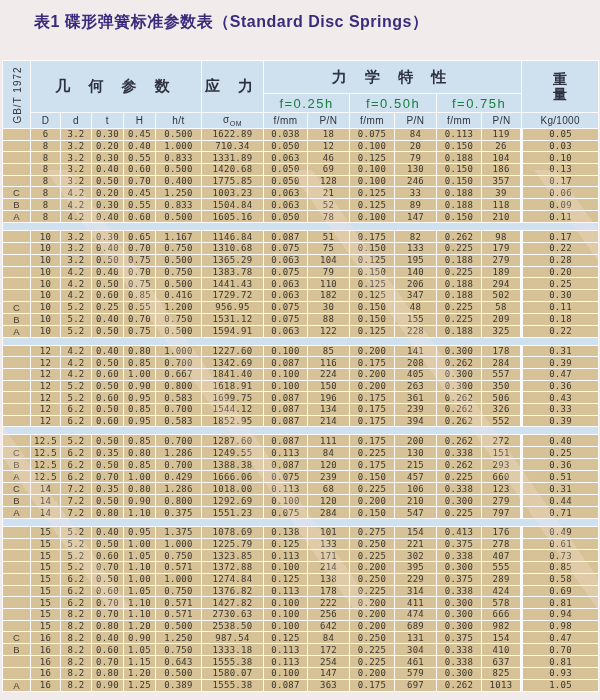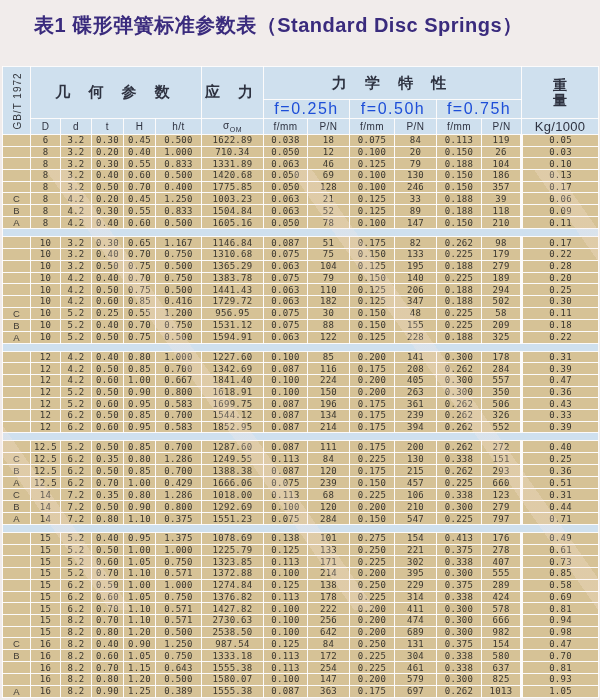--- a/index.html
+++ b/index.html
@@ -6,21 +6,21 @@
   body {
     width:600px; height:700px;
     background:#f1eceb;
     font-family:"Liberation Sans", sans-serif;
     overflow:hidden;
     position:relative;
   }
   .title {
     color:#3a2b7d;
     font-weight:bold;
-    font-size:20px;
+    font-size:16px;
     padding:12px 0 0 34px;
     letter-spacing:0.5px;
     white-space:nowrap;
   }
   table.spring-table {
     border-collapse:collapse;
     table-layout:fixed;
     width:596px;
     margin:27px 0 0 2px;
   }
@@ -28,23 +28,23 @@
     padding:0;
     text-align:center;
     vertical-align:middle;
     border:1px solid rgba(255,255,255,0.78);
     overflow:hidden;
     white-space:nowrap;
   }
   thead th { background:#cfe0ee; color:#2e3240; font-weight:bold; }
   tr.h1 th { height:32px; font-size:15px; letter-spacing:7px; }
   tr.h1 th.weight { letter-spacing:0; font-size:14px; line-height:15px; }
-  tr.h2 th { height:18px; font-size:16px; font-weight:normal; letter-spacing:1.5px; color:#1d4ed8; }
+  tr.h2 th { height:18px; font-size:13px; font-weight:normal; letter-spacing:1.5px; color:#15803d; }
   tr.h3 th { height:15px; font-size:10px; font-weight:normal; letter-spacing:0.5px; }
-  tr.h3 th.kg { font-size:13px; letter-spacing:0.3px; }
+  tr.h3 th.kg { font-size:10px; letter-spacing:0.3px; }
   th.gb { position:relative; }
   .vert {
     position:absolute; left:50%; top:50%;
     transform:translate(-50%,-50%) rotate(-90deg);
     font-size:10px; font-weight:normal; letter-spacing:1px; color:#33363d;
     white-space:nowrap;
   }
   th.sigma { font-size:9px; font-weight:normal; }
   th.sigma sub, .note sub { font-size:7px; }
   td.data {
@@ -803,21 +803,21 @@
         <td class="data">8.2</td>
         <td class="data">0.60</td>
         <td class="data">1.05</td>
         <td class="data">0.750</td>
         <td class="data">1333.18</td>
         <td class="data">0.113</td>
         <td class="data">172</td>
         <td class="data">0.225</td>
         <td class="data">304</td>
         <td class="data">0.338</td>
-        <td class="data">580</td>
+        <td class="data">410</td>
         <td class="data">0.70</td>
       </tr>
       <tr>
         <td class="letter"></td>
         <td class="data">16</td>
         <td class="data">8.2</td>
         <td class="data">0.70</td>
         <td class="data">1.15</td>
         <td class="data">0.643</td>
         <td class="data">1555.38</td>

